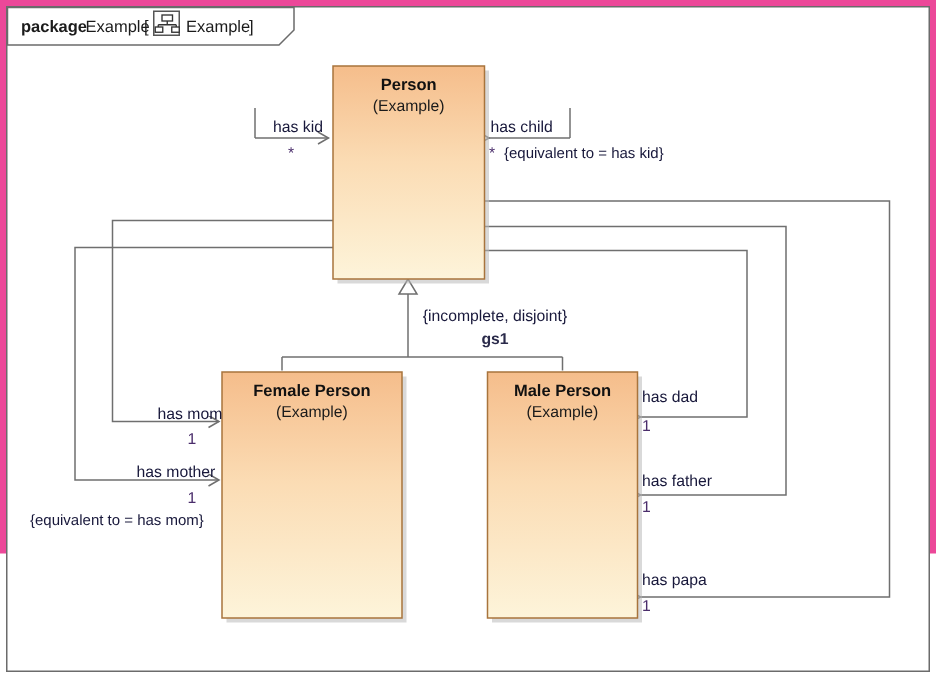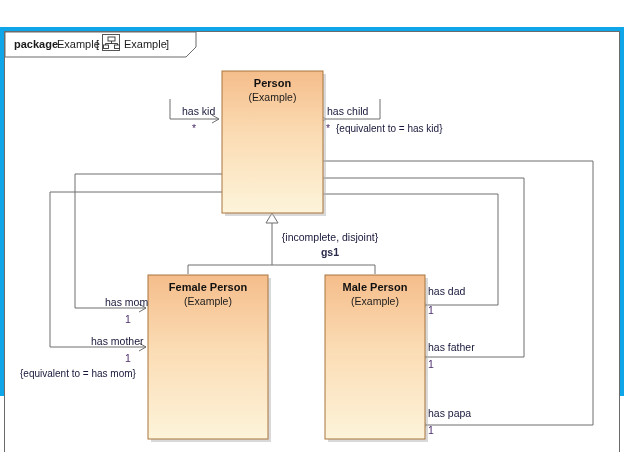--- a/index.html
+++ b/index.html
@@ -10,22 +10,21 @@
   body {
     width: 624px;
     height: 452px;
     font-family: "Liberation Sans", sans-serif;
     overflow: hidden;
   }
   #canvas {
     position: relative;
     width: 624px;
     height: 369px;
-    background: #0ea5e9;
-    margin-top: 27px;
+    background: #ec4899;
   }
   svg.diagram {
     position: absolute;
     left: 0;
     top: 0;
     width: 624px;
     height: 452px;
   }
   .pkg-label-text {
     font-family: "Liberation Sans", sans-serif;

